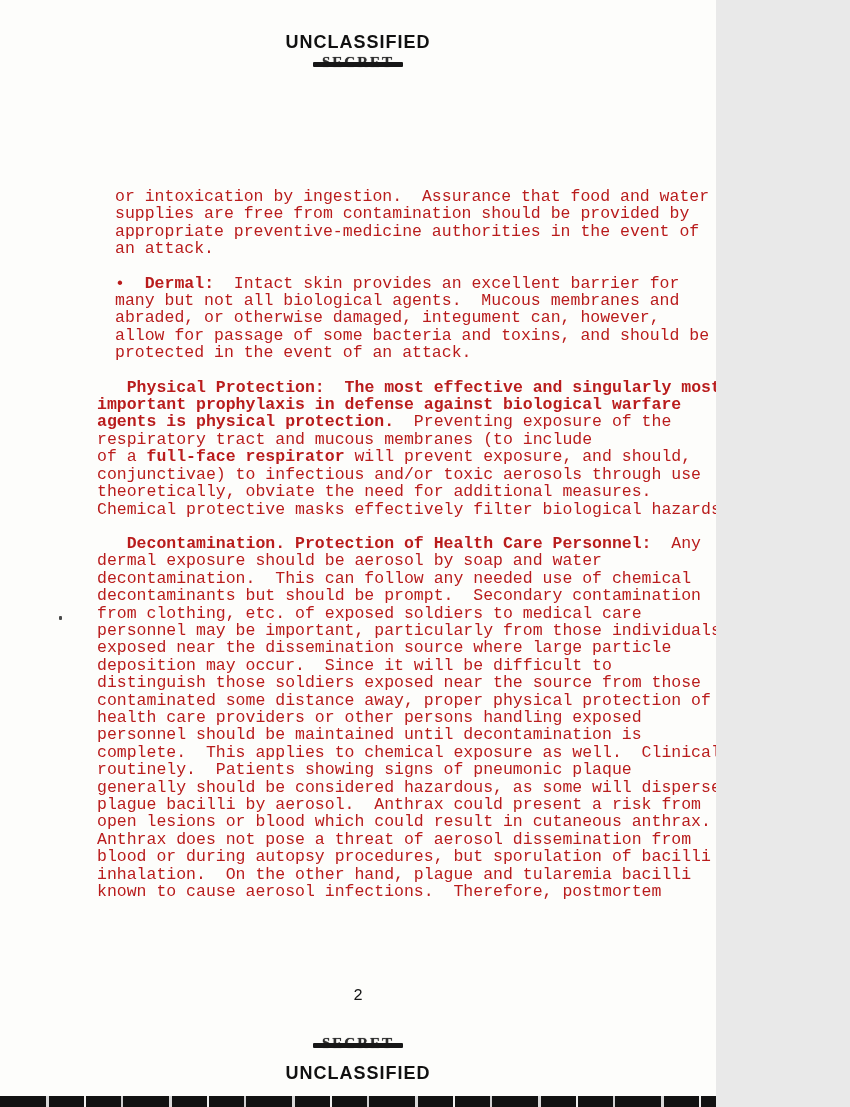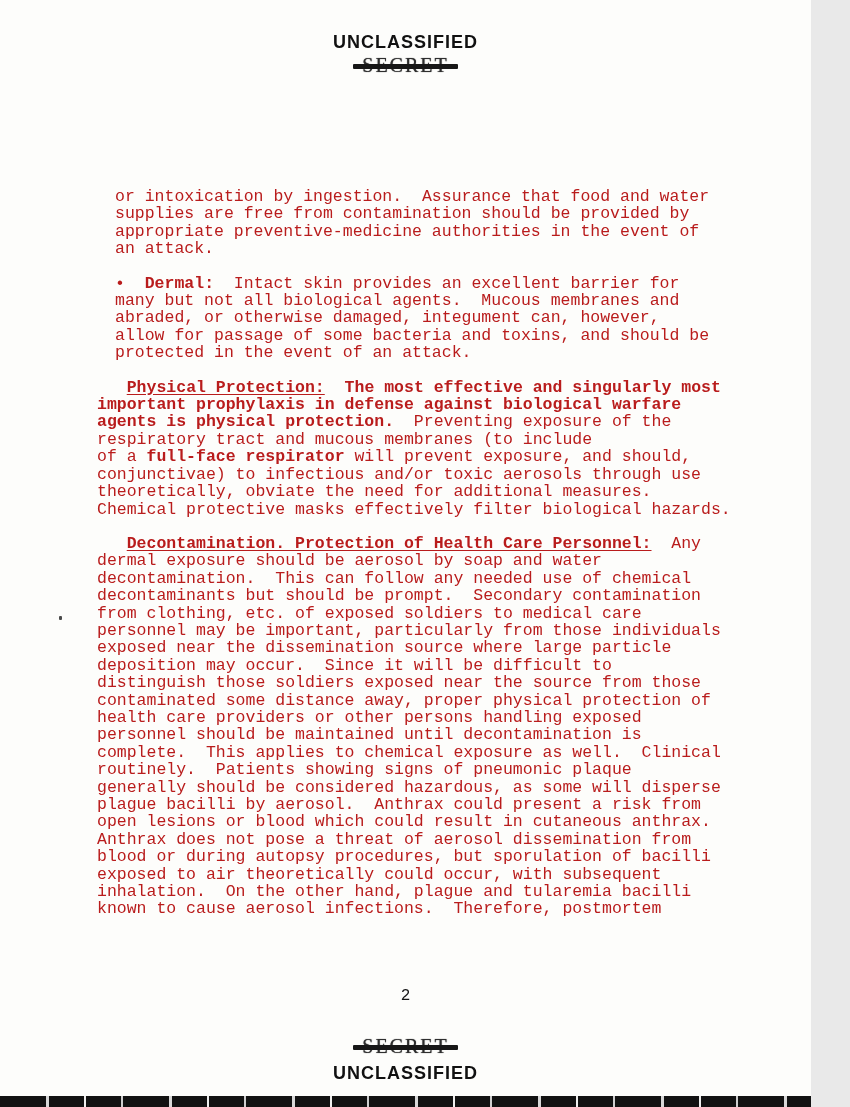--- a/index.html
+++ b/index.html
@@ -3,25 +3,24 @@
 <meta charset="utf-8">
 <style>
   html,body{margin:0;padding:0;}
   body{
     width:850px;height:1107px;
     background:#e9e9e9;
     font-family:"Liberation Mono","DejaVu Sans Mono",monospace;
   }
   .page{
     position:relative;
-    width:778px;height:1107px;
+    width:716px;height:1107px;
     background:#fdfdfb;
     overflow:hidden;
     color:#171717;
-    padding-left:33px;
   }
   .top-classification{
     position:absolute;top:32px;left:0;width:100%;
     text-align:center;
     font-family:"Liberation Sans","DejaVu Sans",sans-serif;
     font-weight:bold;font-size:18px;letter-spacing:1px;
     color:#111;
   }
   .bottom-classification{
     position:absolute;top:1063px;left:0;width:100%;
@@ -31,39 +30,39 @@
     color:#111;
   }
   .stamp-wrap{
     position:absolute;left:0;width:100%;text-align:center;
   }
   .stamp-top{top:54px;}
   .stamp-bottom{top:1035px;}
   .stamp{
     position:relative;display:inline-block;
     font-family:"Liberation Serif","DejaVu Serif",serif;
-    font-weight:normal;font-size:20px;letter-spacing:2px;
+    font-weight:bold;font-size:15px;letter-spacing:2px;
     color:#2e2e2e;
     text-shadow:0 0 1px #444;
   }
   .stamp::after{
     content:"";
     position:absolute;left:-9px;right:-9px;top:45%;
     height:5px;background:#171717;border-radius:1px;
   }
   .doc-body{
     position:absolute;top:188px;left:97px;
     font-size:16.5px;line-height:17.4px;
     color:#b91c1c;
   }
   .para{margin:0 0 17px 0;}
   .para.indent{margin-left:18px;}
   .line{white-space:pre;}
   .b{font-weight:bold;}
-  .bu{font-weight:bold;text-decoration:underline;text-underline-offset:2px;}
+  .bu{font-weight:bold;text-underline-offset:2px;}
   .page-number{
     position:absolute;top:987px;left:0;width:100%;
     text-align:center;font-size:16px;color:#161616;
   }
   .scan-bar{
     position:absolute;left:0;bottom:0;width:100%;height:11px;
     background:repeating-linear-gradient(90deg,
       #121212 0px,#121212 46px,
       #d8d8d8 46px,#d8d8d8 49px,
       #121212 49px,#121212 84px,
@@ -124,21 +123,20 @@
         <div class="line"><span>contaminated some distance away, proper physical protection of</span></div>
         <div class="line"><span>health care providers or other persons handling exposed</span></div>
         <div class="line"><span>personnel should be maintained until decontamination is</span></div>
         <div class="line"><span>complete.  This applies to chemical exposure as well.  Clinical</span></div>
         <div class="line"><span>routinely.  Patients showing signs of pneumonic plaque</span></div>
         <div class="line"><span>generally should be considered hazardous, as some will disperse</span></div>
         <div class="line"><span>plague bacilli by aerosol.  Anthrax could present a risk from</span></div>
         <div class="line"><span>open lesions or blood which could result in cutaneous anthrax.</span></div>
         <div class="line"><span>Anthrax does not pose a threat of aerosol dissemination from</span></div>
         <div class="line"><span>blood or during autopsy procedures, but sporulation of bacilli</span></div>
-        <div class="line"><span>exposed to air theoretically could occur, with subsequent</span></div>
         <div class="line"><span>inhalation.  On the other hand, plague and tularemia bacilli</span></div>
         <div class="line"><span>known to cause aerosol infections.  Therefore, postmortem</span></div>
       </div>
     </div>
 
   <div class="page-number">2</div>
 
   <div class="stamp-wrap stamp-bottom">
     <span class="stamp">SECRET</span>
   </div>

